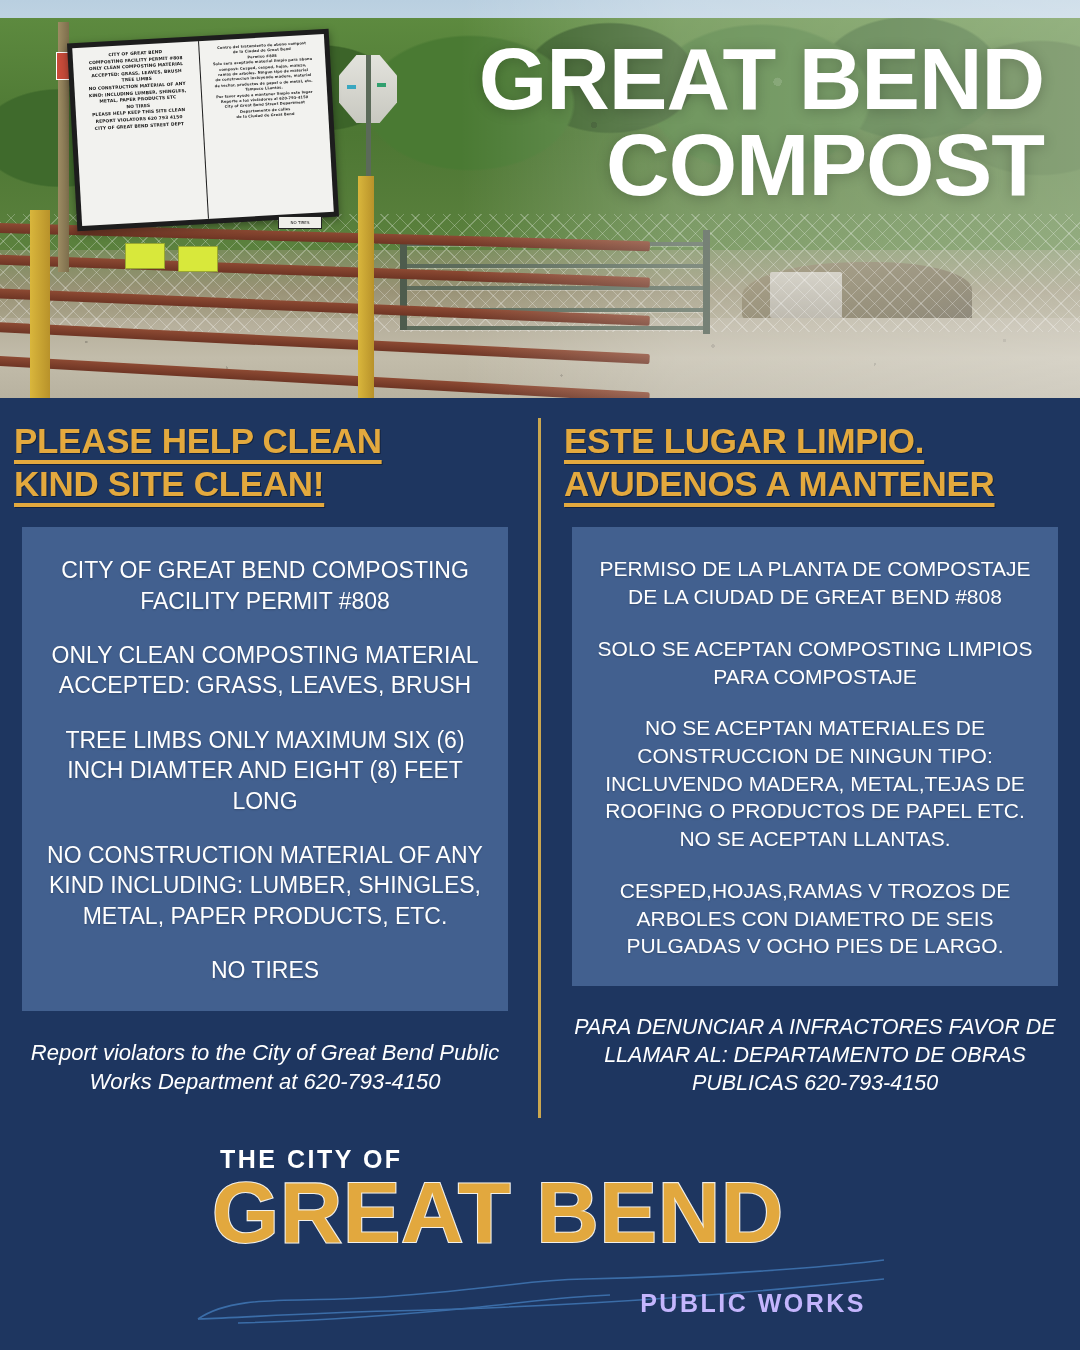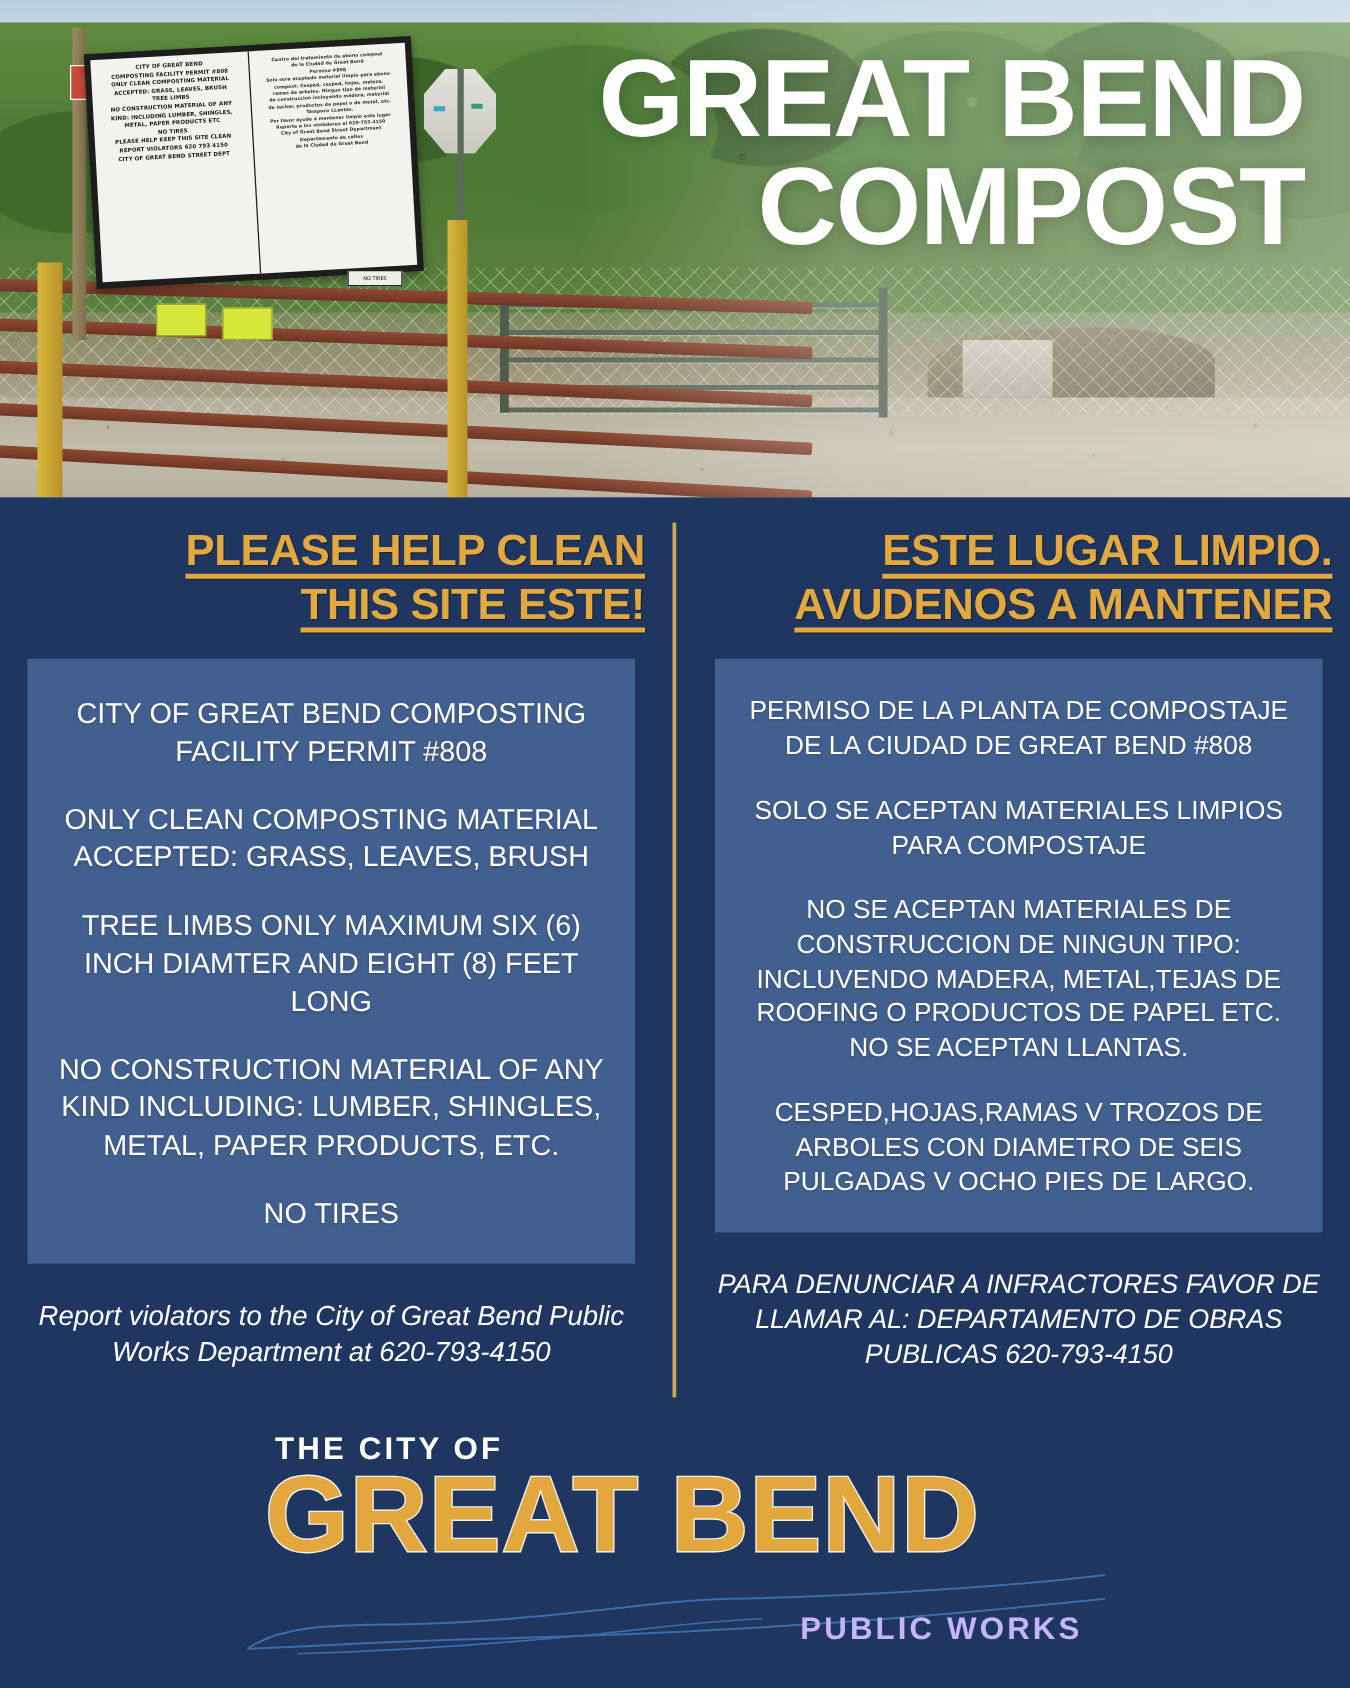--- a/index.html
+++ b/index.html
@@ -142,21 +142,21 @@
   .divider{
     position:absolute; left:538px; top:418px; width:3px; height:700px;
     background:#cba74f;
   }
 
   .col-l{ position:absolute; left:0px;   top:420px; width:530px; }
   .col-r{ position:absolute; left:550px; top:420px; width:530px; }
 
   .head{
     color:#e3a93e; font-weight:bold; font-size:35px; line-height:1.22;
-    text-align:right; text-decoration:underline; text-underline-offset:7px;
+    text-align:left; text-decoration:underline; text-underline-offset:7px;
     text-decoration-thickness:4px; letter-spacing:-.3px;
     text-shadow:1px 1px 0 rgba(0,0,0,.35);
     padding:0 14px;
   }
   .panel{
     margin:22px 22px 0 22px; background:#42608f;
     padding:28px 22px 26px 22px; color:#ffffff; text-align:center;
   }
   .panel p{
     font-size:23px; line-height:1.32; margin:0 0 24px 0;
@@ -279,40 +279,40 @@
       <div>COMPOST</div>
     </div>
 </div>
 
 <div class="board"></div>
 <div class="divider"></div>
 
 <div class="col-l">
   <div class="head">
       <div>PLEASE HELP CLEAN</div>
-      <div>THIS SITE ESTE!</div>
+      <div>KIND SITE CLEAN!</div>
     </div>
   <div class="panel">
       <p>CITY OF GREAT BEND COMPOSTING FACILITY PERMIT #808</p>
       <p>ONLY CLEAN COMPOSTING MATERIAL ACCEPTED: GRASS, LEAVES, BRUSH</p>
       <p>TREE LIMBS ONLY MAXIMUM SIX (6) INCH DIAMTER AND EIGHT (8) FEET LONG</p>
       <p>NO CONSTRUCTION MATERIAL OF ANY KIND INCLUDING: LUMBER, SHINGLES, METAL, PAPER PRODUCTS, ETC.</p>
       <p>NO TIRES</p>
     </div>
   <div class="note">Report violators to the City of Great Bend Public Works Department at 620-793-4150</div>
 </div>
 
 <div class="col-r">
   <div class="head">
       <div>ESTE LUGAR LIMPIO.</div>
       <div>AVUDENOS A MANTENER</div>
     </div>
   <div class="panel">
       <p>PERMISO DE LA PLANTA DE COMPOSTAJE<br>DE LA CIUDAD DE GREAT BEND #808</p>
-      <p>SOLO SE ACEPTAN MATERIALES LIMPIOS PARA COMPOSTAJE</p>
+      <p>SOLO SE ACEPTAN COMPOSTING LIMPIOS PARA COMPOSTAJE</p>
       <p>NO SE ACEPTAN MATERIALES DE CONSTRUCCION DE NINGUN TIPO: INCLUVENDO MADERA, METAL,TEJAS DE ROOFING O PRODUCTOS DE PAPEL ETC.<br>NO SE ACEPTAN LLANTAS.</p>
       <p>CESPED,HOJAS,RAMAS V TROZOS DE ARBOLES CON DIAMETRO DE SEIS PULGADAS V OCHO PIES DE LARGO.</p>
     </div>
   <div class="note">PARA DENUNCIAR A INFRACTORES FAVOR DE LLAMAR AL: DEPARTAMENTO DE OBRAS PUBLICAS 620-793-4150</div>
 </div>
 
 <div class="logo">
   <div class="logo-in">
     <div class="logo-the">THE CITY OF</div>
     <div class="logo-main">GREAT BEND</div>

